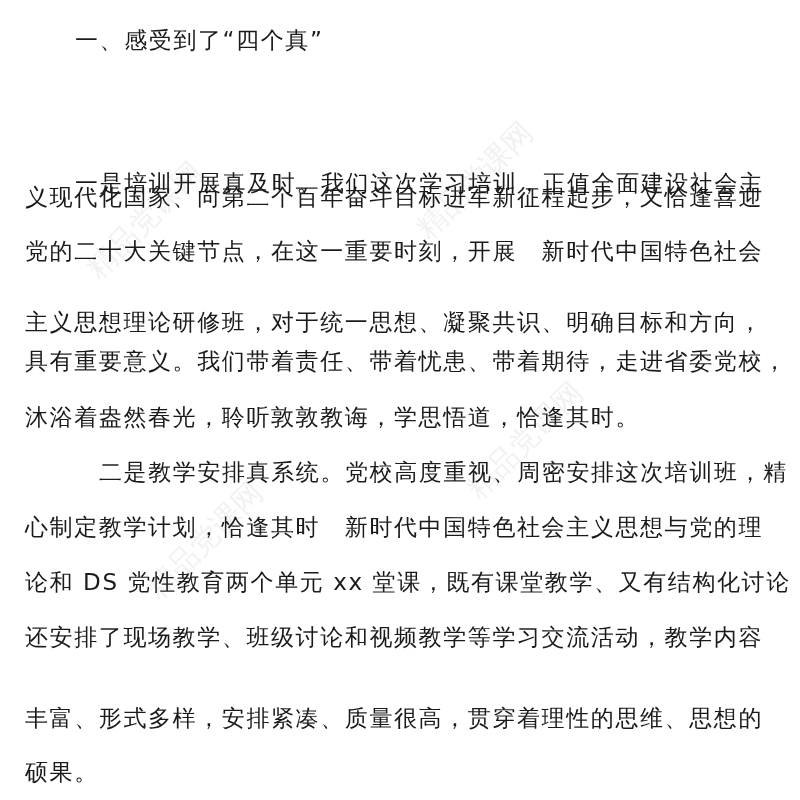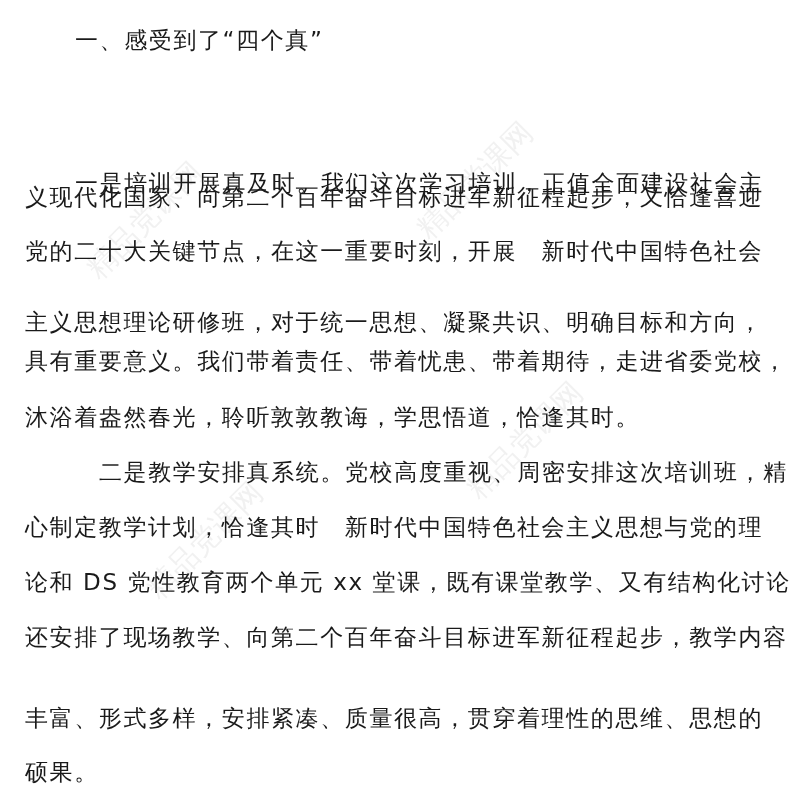--- a/index.html
+++ b/index.html
@@ -42,17 +42,17 @@
 
   <div class="line indent" style="top:128px;margin-top:40px;">一是培训开展真及时。我们这次学习培训，正值全面建设社会主</div>
   <div class="line" style="top:236px;">党的二十大关键节点，在这一重要时刻，开展　新时代中国特色社会</div>
   <div class="line" style="top:182px;">义现代化国家、向第二个百年奋斗目标进军新征程起步，又恰逢喜迎</div>
   <div class="line" style="top:307px;">主义思想理论研修班，对于统一思想、凝聚共识、明确目标和方向，</div>
   <div class="line" style="top:346px;">具有重要意义。我们带着责任、带着忧患、带着期待，走进省委党校，</div>
   <div class="line" style="top:402px;">沐浴着盎然春光，聆听敦敦教诲，学思悟道，恰逢其时。</div>
   <div class="line indent" style="top:457px;margin-left:24px;">二是教学安排真系统。党校高度重视、周密安排这次培训班，精</div>
   <div class="line" style="top:512px;">心制定教学计划，恰逢其时　新时代中国特色社会主义思想与党的理</div>
   <div class="line" style="top:567px;">论和 DS 党性教育两个单元 xx 堂课，既有课堂教学、又有结构化讨论，</div>
-  <div class="line" style="top:622px;">还安排了现场教学、向第二个百年奋斗目标进军新征程起步，教学内容</div>
+  <div class="line" style="top:622px;">还安排了现场教学、班级讨论和视频教学等学习交流活动，教学内容</div>
   <div class="line" style="top:703px;">丰富、形式多样，安排紧凑、质量很高，贯穿着理性的思维、思想的</div>
   <div class="line" style="top:757px;">硕果。</div>
 
 </div>
 
 </body></html>

